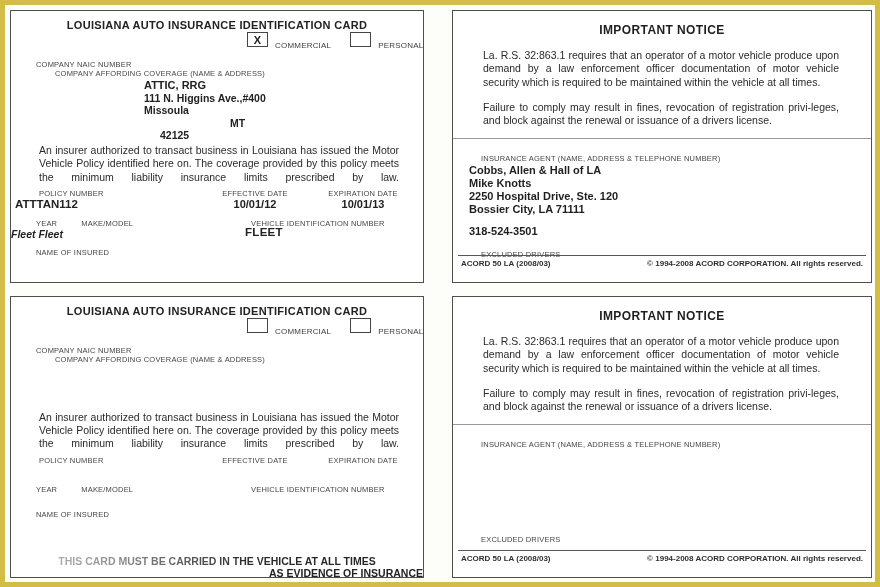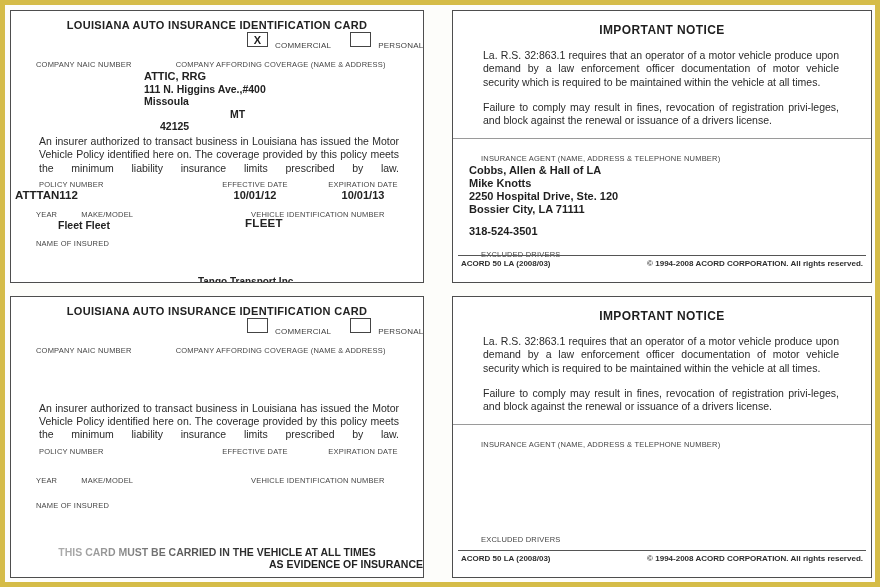--- a/index.html
+++ b/index.html
@@ -28,42 +28,42 @@
     overflow: hidden;
   }
 
   
   .card-title { text-align: center; font-weight: bold; font-size: 11px; letter-spacing: .3px; margin-top: 8px; color: #222; }
   .chk-row { display: flex; align-items: flex-start; margin: 1px 0 0 236px; height: 22px; }
   .chk-box { width: 21px; height: 15px; border: 1.2px solid #444; font-weight: bold; font-size: 11px; line-height: 14px; text-align: center; color: #222; flex: none; }
   .chk-box.second { margin-left: 19px; }
   .chk-label { font-size: 8px; color: #3d3d3d; margin: 9px 0 0 7px; letter-spacing: .2px; white-space: nowrap; }
   .lbl { font-size: 7.5px; color: #454545; letter-spacing: .2px; white-space: nowrap; }
-  .labels-row { display: flex; margin-top: 6px; }
+  .labels-row { display: flex; margin-top: 6px; flex-direction: column; }
   .labels-row .naic { margin-left: 25px; }
   .labels-row .affording { margin-left: 44px; }
   .company-block { margin: 1px 0 0 133px; font-weight: bold; font-size: 10.5px; line-height: 1.18; color: #222; }
   .company-name { font-size: 11px; }
   .city-row { display: flex; flex-direction: column; }
   .city-row .state { margin-left: 86px; }
   .city-row .zip { margin-left: 16px; }
   .legal { margin: 3px 24px 0 28px; font-size: 10.5px; line-height: 1.24; text-align: justify; text-align-last: justify; color: #2a2a2a; }
   .pol-row { display: flex; margin-top: 5px; }
   .pol-a { flex: 1; }
   .pol-a .lbl { margin-left: 28px; }
   .pol-val { font-weight: bold; font-size: 11.5px; margin-left: 4px; color: #222; min-height: 13px; }
   .date-col { width: 92px; text-align: center; }
   .date-col.exp { margin-right: 14px; margin-left: 16px; }
   .date-val { font-weight: bold; font-size: 11px; color: #222; min-height: 12px; }
   .veh-row { display: flex; margin-top: 8px; }
   .veh-a { flex: 1; }
   .veh-labels { display: flex; }
   .veh-labels .year { margin-left: 25px; }
   .veh-labels .makemodel { margin-left: 24px; }
-  .veh-a .veh-val { margin-left: 47px; font-weight: bold; font-size: 10.5px; color: #222; min-height: 12px; }
+  .veh-a .veh-val { font-weight: bold; font-size: 10.5px; color: #222; min-height: 12px; font-style: italic; }
   .veh-b { width: 172px; }
   .veh-b .veh-val { margin-left: -6px; margin-top: -2px; font-weight: bold; font-size: 11.5px; letter-spacing: .3px; color: #222; min-height: 12px; }
   .insured-lbl { margin: 8px 0 0 25px; }
   .insured-name { margin: 28px 0 0 60px; font-weight: bold; font-size: 10px; color: #222; min-height: 13px; text-align: center; }
   .carry1 { margin-top: 13px; text-align: center; font-weight: bold; font-size: 10.5px; color: #222; }
   .carry2 { text-align: right; font-weight: bold; font-size: 10.5px; color: #222; }
   .reverse { margin-top: 6px; text-align: center; font-size: 8px; color: #3d3d3d; }
 
   
   .blank .gap-co { height: 44px; }

